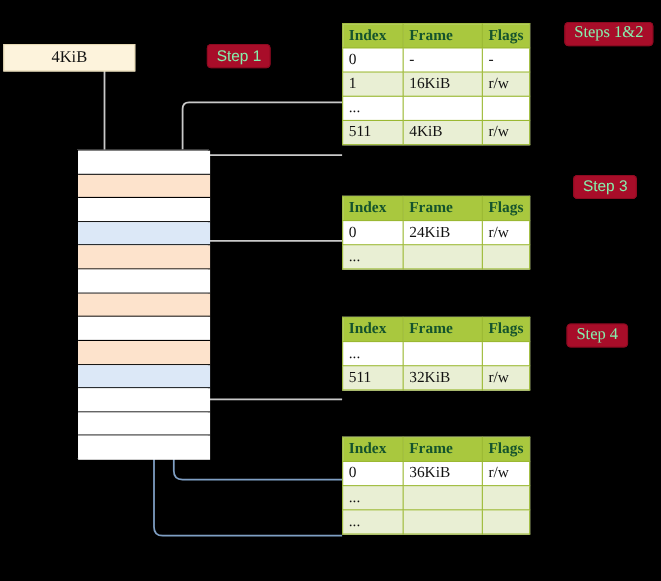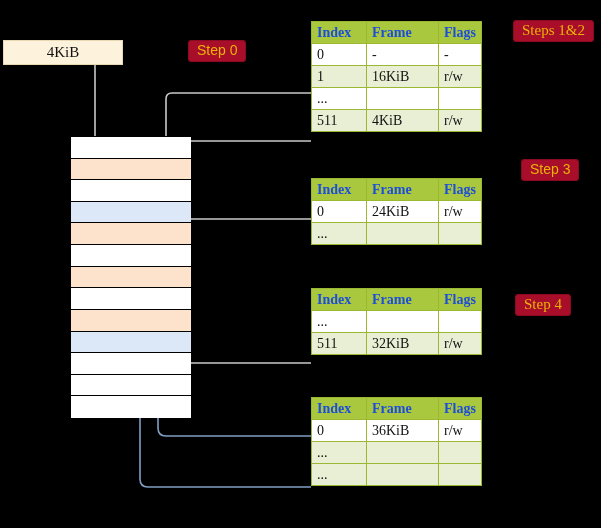--- a/index.html
+++ b/index.html
@@ -1,21 +1,21 @@
 <!DOCTYPE html>
 <html><head>
 <meta charset="utf-8">
 <style>
   html,body{margin:0;padding:0;background:#000;}
   body{width:601px;height:528px;position:relative;overflow:hidden;
        font-family:"Liberation Serif", serif;}
   .stage{position:absolute;left:0;top:0;width:601px;height:528px;}
 
   
-  .badge{position:absolute;background:#a80d29;color:#eab308;
+  .badge{position:absolute;background:#a80d29;color:#86efac;
          border-radius:4px;padding:2px 9px 3px 9px;
          font-size:15px;line-height:17px;white-space:nowrap;
          box-shadow:0 0 0 1px #8c0a20 inset;}
   .badge.sans{font-family:"Liberation Sans", sans-serif;font-size:14px;}
 
   
   .vpbox{position:absolute;background:#fdf3dc;border:1px solid #e6d9b4;
          color:#111;font-size:15px;text-align:center;line-height:22px;}
 
   
@@ -25,21 +25,21 @@
           border-bottom:1px solid #000;box-sizing:border-box;}
   .memrow.last{border-bottom:none;}
 
   
   .ptable{position:absolute;border-collapse:collapse;
           border:1px solid #9bb832;background:#fff;}
   .ptable td,.ptable th{border:1px solid #9bb832;
           font-size:14px;padding:1px 5px;height:22px;
           box-sizing:border-box;text-align:left;color:#111;
           font-family:"Liberation Serif", serif;}
-  .ptable th{background:#a9c83e;color:#1d4ed8;font-weight:bold;}
+  .ptable th{background:#a9c83e;color:#14532d;font-weight:bold;}
   .ptable td{background:#ffffff;}
   .ptable tr.alt td{background:#e9efd4;}
   .ptable td.hl{background:#f7f39a;}
   .c-index{width:55px;}
   .c-frame{width:72px;}
   .c-flags{width:37px;}
 
   
   svg.wires{position:absolute;left:0;top:0;width:601px;height:528px;
             pointer-events:none;}
@@ -190,19 +190,19 @@
           <tr class="alt">
             <td class="c-index">...</td>
             <td class="c-frame"></td>
             <td class="c-flags"></td>
           </tr>
         </tbody>
       </table>
     </div>
 
   <div id="badges-host">
-      <div class="badge sans" style="left: 188px; top: 40px;">Step 0</div>
+      <div class="badge sans" style="left: 188px; top: 40px;">Step 1</div>
       <div class="badge" style="left: 513px; top: 20px;">Steps 1&amp;2</div>
       <div class="badge sans" style="left: 521px; top: 159px;">Step 3</div>
       <div class="badge" style="left: 515px; top: 266px; margin-top: 28px;">Step 4</div>
     </div>
 
 </div>
 
 </body></html>

